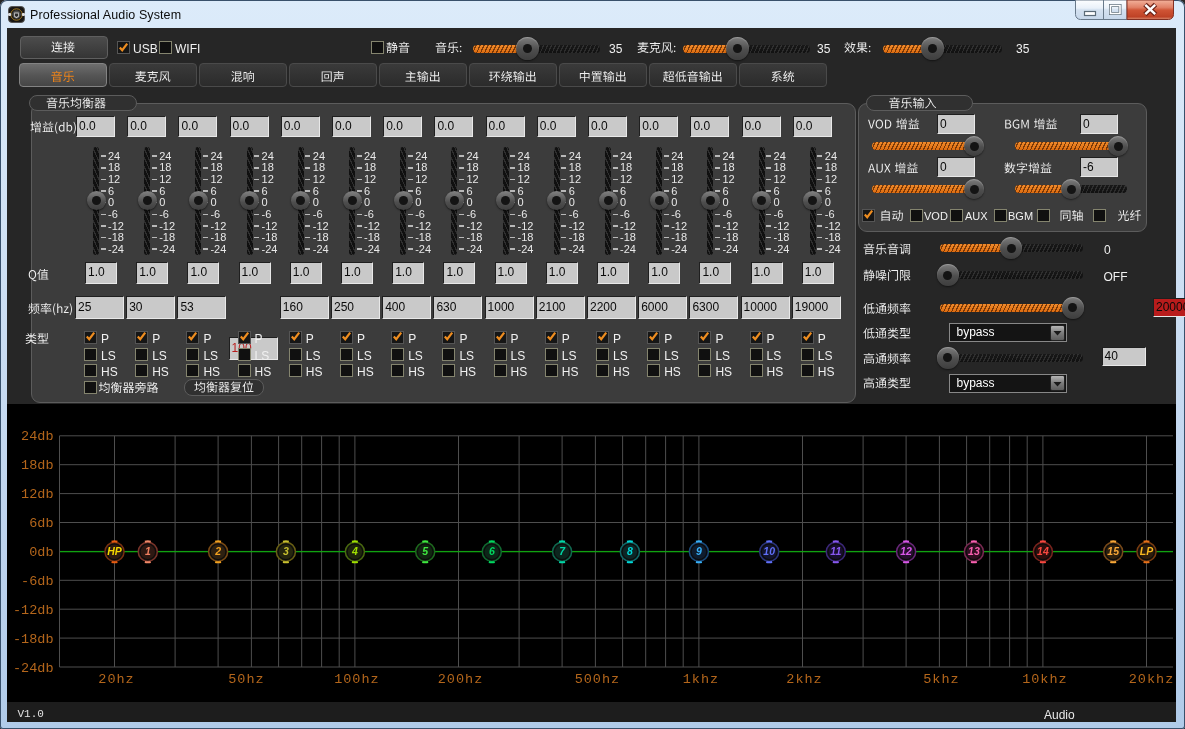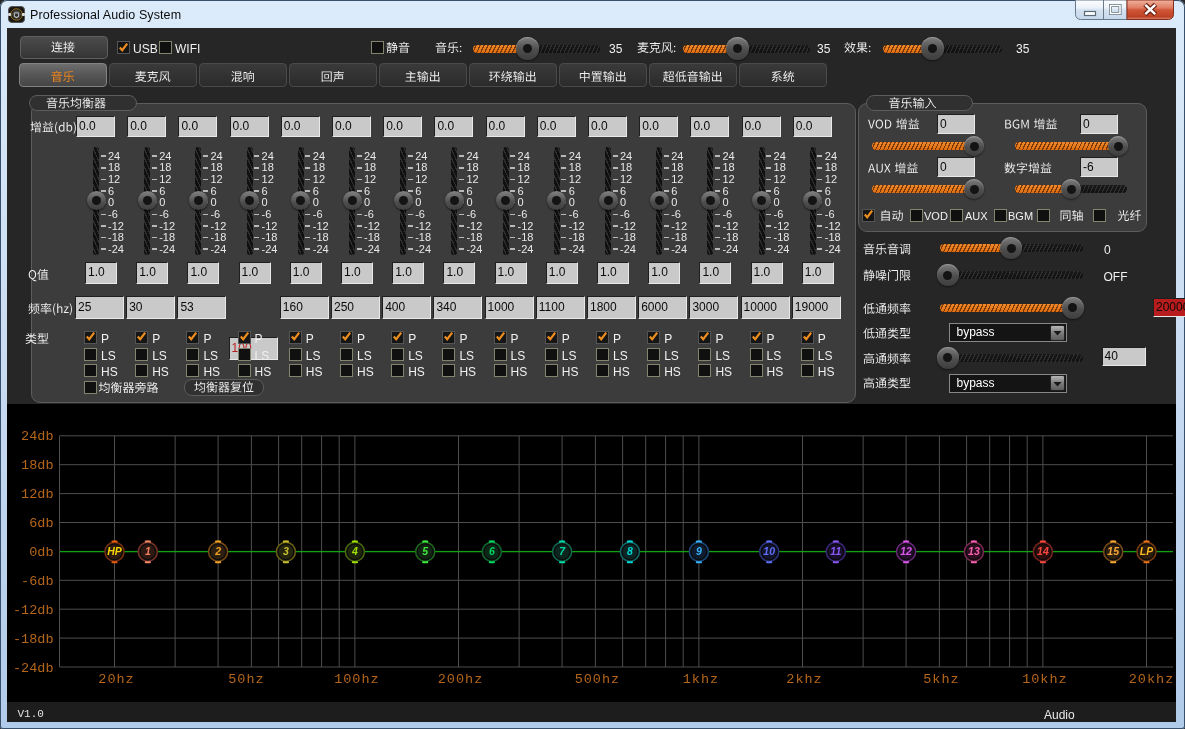--- a/index.html
+++ b/index.html
@@ -325,21 +325,21 @@
 <div style="position:absolute;left:466.4px;top:207.8px;font:11px 'Liberation Sans',sans-serif;line-height:13px;color:#e8e8e8;white-space:nowrap;">-6</div>
 <div style="position:absolute;left:458.9px;top:225.2px;width:5px;height:1.5px;background:#b8b8b8;"></div>
 <div style="position:absolute;left:466.4px;top:219.5px;font:11px 'Liberation Sans',sans-serif;line-height:13px;color:#e8e8e8;white-space:nowrap;">-12</div>
 <div style="position:absolute;left:458.9px;top:236.8px;width:5px;height:1.5px;background:#b8b8b8;"></div>
 <div style="position:absolute;left:466.4px;top:231.1px;font:11px 'Liberation Sans',sans-serif;line-height:13px;color:#e8e8e8;white-space:nowrap;">-18</div>
 <div style="position:absolute;left:458.9px;top:248.4px;width:5px;height:1.5px;background:#b8b8b8;"></div>
 <div style="position:absolute;left:466.4px;top:242.7px;font:11px 'Liberation Sans',sans-serif;line-height:13px;color:#e8e8e8;white-space:nowrap;">-24</div>
 <div style="position:absolute;left:444.9px;top:190.8px;width:19px;height:19px;border-radius:50%;background:linear-gradient(#828282,#4e4e4e 60%,#3e3e3e);box-shadow:0 1px 2px rgba(0,0,0,.6);"></div>
 <div style="position:absolute;left:449.9px;top:195.8px;width:9px;height:9px;border-radius:50%;background:#141414;"></div>
 <div style="position:absolute;left:443.4px;top:262px;width:32px;height:21.5px;background:#c9c9c9;border:1px solid #1f1f1f;border-right-color:#e8e8e8;border-bottom-color:#e8e8e8;box-sizing:border-box;color:#0a0a0a;font:12px 'Liberation Sans',sans-serif;padding-left:2px;line-height:19.5px;">1.0</div>
-<div style="position:absolute;left:433.4px;top:296px;width:49px;height:22.5px;background:#c9c9c9;border:1px solid #1f1f1f;border-right-color:#e8e8e8;border-bottom-color:#e8e8e8;box-sizing:border-box;color:#0a0a0a;font:12px 'Liberation Sans',sans-serif;padding-left:2px;line-height:20.5px;">340</div>
+<div style="position:absolute;left:433.4px;top:296px;width:49px;height:22.5px;background:#c9c9c9;border:1px solid #1f1f1f;border-right-color:#e8e8e8;border-bottom-color:#e8e8e8;box-sizing:border-box;color:#0a0a0a;font:12px 'Liberation Sans',sans-serif;padding-left:2px;line-height:20.5px;">630</div>
 <div style="position:absolute;left:442.4px;top:330.5px;width:11px;height:11px;background:#161616;border:1px solid #555;"></div>
 <svg style="position:absolute;left:442.4px;top:330px" width="13" height="13" viewBox="0 0 13 13">
       <path d="M2.8 6.6 L5.2 9.2 L10.2 2.6" stroke="#ee8d20" stroke-width="2.2" fill="none"></path>
     </svg>
 <div style="position:absolute;left:459.4px;top:331.5px;font:12px 'Liberation Sans',sans-serif;line-height:14px;color:#f0f0f0;white-space:nowrap;">P</div>
 <div style="position:absolute;left:442.4px;top:347.5px;width:11px;height:11px;background:#101010;border:1px solid #84846e;"></div>
 <div style="position:absolute;left:459.4px;top:348.5px;font:12px 'Liberation Sans',sans-serif;line-height:14px;color:#f0f0f0;white-space:nowrap;">LS</div>
 <div style="position:absolute;left:442.4px;top:364px;width:11px;height:11px;background:#101010;border:1px solid #84846e;"></div>
 <div style="position:absolute;left:459.4px;top:365px;font:12px 'Liberation Sans',sans-serif;line-height:14px;color:#f0f0f0;white-space:nowrap;">HS</div>
 <div style="position:absolute;left:485.6px;top:115.5px;width:39px;height:21.5px;background:#c9c9c9;border:1px solid #1f1f1f;border-right-color:#e8e8e8;border-bottom-color:#e8e8e8;box-sizing:border-box;color:#0a0a0a;font:12px 'Liberation Sans',sans-serif;padding-left:2px;line-height:19.5px;">0.0</div>
@@ -391,21 +391,21 @@
 <div style="position:absolute;left:568.8px;top:207.8px;font:11px 'Liberation Sans',sans-serif;line-height:13px;color:#e8e8e8;white-space:nowrap;">-6</div>
 <div style="position:absolute;left:561.3px;top:225.2px;width:5px;height:1.5px;background:#b8b8b8;"></div>
 <div style="position:absolute;left:568.8px;top:219.5px;font:11px 'Liberation Sans',sans-serif;line-height:13px;color:#e8e8e8;white-space:nowrap;">-12</div>
 <div style="position:absolute;left:561.3px;top:236.8px;width:5px;height:1.5px;background:#b8b8b8;"></div>
 <div style="position:absolute;left:568.8px;top:231.1px;font:11px 'Liberation Sans',sans-serif;line-height:13px;color:#e8e8e8;white-space:nowrap;">-18</div>
 <div style="position:absolute;left:561.3px;top:248.4px;width:5px;height:1.5px;background:#b8b8b8;"></div>
 <div style="position:absolute;left:568.8px;top:242.7px;font:11px 'Liberation Sans',sans-serif;line-height:13px;color:#e8e8e8;white-space:nowrap;">-24</div>
 <div style="position:absolute;left:547.3px;top:190.8px;width:19px;height:19px;border-radius:50%;background:linear-gradient(#828282,#4e4e4e 60%,#3e3e3e);box-shadow:0 1px 2px rgba(0,0,0,.6);"></div>
 <div style="position:absolute;left:552.3px;top:195.8px;width:9px;height:9px;border-radius:50%;background:#141414;"></div>
 <div style="position:absolute;left:545.8px;top:262px;width:32px;height:21.5px;background:#c9c9c9;border:1px solid #1f1f1f;border-right-color:#e8e8e8;border-bottom-color:#e8e8e8;box-sizing:border-box;color:#0a0a0a;font:12px 'Liberation Sans',sans-serif;padding-left:2px;line-height:19.5px;">1.0</div>
-<div style="position:absolute;left:535.8px;top:296px;width:49px;height:22.5px;background:#c9c9c9;border:1px solid #1f1f1f;border-right-color:#e8e8e8;border-bottom-color:#e8e8e8;box-sizing:border-box;color:#0a0a0a;font:12px 'Liberation Sans',sans-serif;padding-left:2px;line-height:20.5px;">1100</div>
+<div style="position:absolute;left:535.8px;top:296px;width:49px;height:22.5px;background:#c9c9c9;border:1px solid #1f1f1f;border-right-color:#e8e8e8;border-bottom-color:#e8e8e8;box-sizing:border-box;color:#0a0a0a;font:12px 'Liberation Sans',sans-serif;padding-left:2px;line-height:20.5px;">2100</div>
 <div style="position:absolute;left:544.8px;top:330.5px;width:11px;height:11px;background:#161616;border:1px solid #555;"></div>
 <svg style="position:absolute;left:544.8px;top:330px" width="13" height="13" viewBox="0 0 13 13">
       <path d="M2.8 6.6 L5.2 9.2 L10.2 2.6" stroke="#ee8d20" stroke-width="2.2" fill="none"></path>
     </svg>
 <div style="position:absolute;left:561.8px;top:331.5px;font:12px 'Liberation Sans',sans-serif;line-height:14px;color:#f0f0f0;white-space:nowrap;">P</div>
 <div style="position:absolute;left:544.8px;top:347.5px;width:11px;height:11px;background:#101010;border:1px solid #84846e;"></div>
 <div style="position:absolute;left:561.8px;top:348.5px;font:12px 'Liberation Sans',sans-serif;line-height:14px;color:#f0f0f0;white-space:nowrap;">LS</div>
 <div style="position:absolute;left:544.8px;top:364px;width:11px;height:11px;background:#101010;border:1px solid #84846e;"></div>
 <div style="position:absolute;left:561.8px;top:365px;font:12px 'Liberation Sans',sans-serif;line-height:14px;color:#f0f0f0;white-space:nowrap;">HS</div>
 <div style="position:absolute;left:588px;top:115.5px;width:39px;height:21.5px;background:#c9c9c9;border:1px solid #1f1f1f;border-right-color:#e8e8e8;border-bottom-color:#e8e8e8;box-sizing:border-box;color:#0a0a0a;font:12px 'Liberation Sans',sans-serif;padding-left:2px;line-height:19.5px;">0.0</div>
@@ -424,21 +424,21 @@
 <div style="position:absolute;left:620px;top:207.8px;font:11px 'Liberation Sans',sans-serif;line-height:13px;color:#e8e8e8;white-space:nowrap;">-6</div>
 <div style="position:absolute;left:612.5px;top:225.2px;width:5px;height:1.5px;background:#b8b8b8;"></div>
 <div style="position:absolute;left:620px;top:219.5px;font:11px 'Liberation Sans',sans-serif;line-height:13px;color:#e8e8e8;white-space:nowrap;">-12</div>
 <div style="position:absolute;left:612.5px;top:236.8px;width:5px;height:1.5px;background:#b8b8b8;"></div>
 <div style="position:absolute;left:620px;top:231.1px;font:11px 'Liberation Sans',sans-serif;line-height:13px;color:#e8e8e8;white-space:nowrap;">-18</div>
 <div style="position:absolute;left:612.5px;top:248.4px;width:5px;height:1.5px;background:#b8b8b8;"></div>
 <div style="position:absolute;left:620px;top:242.7px;font:11px 'Liberation Sans',sans-serif;line-height:13px;color:#e8e8e8;white-space:nowrap;">-24</div>
 <div style="position:absolute;left:598.5px;top:190.8px;width:19px;height:19px;border-radius:50%;background:linear-gradient(#828282,#4e4e4e 60%,#3e3e3e);box-shadow:0 1px 2px rgba(0,0,0,.6);"></div>
 <div style="position:absolute;left:603.5px;top:195.8px;width:9px;height:9px;border-radius:50%;background:#141414;"></div>
 <div style="position:absolute;left:597px;top:262px;width:32px;height:21.5px;background:#c9c9c9;border:1px solid #1f1f1f;border-right-color:#e8e8e8;border-bottom-color:#e8e8e8;box-sizing:border-box;color:#0a0a0a;font:12px 'Liberation Sans',sans-serif;padding-left:2px;line-height:19.5px;">1.0</div>
-<div style="position:absolute;left:587px;top:296px;width:49px;height:22.5px;background:#c9c9c9;border:1px solid #1f1f1f;border-right-color:#e8e8e8;border-bottom-color:#e8e8e8;box-sizing:border-box;color:#0a0a0a;font:12px 'Liberation Sans',sans-serif;padding-left:2px;line-height:20.5px;">1800</div>
+<div style="position:absolute;left:587px;top:296px;width:49px;height:22.5px;background:#c9c9c9;border:1px solid #1f1f1f;border-right-color:#e8e8e8;border-bottom-color:#e8e8e8;box-sizing:border-box;color:#0a0a0a;font:12px 'Liberation Sans',sans-serif;padding-left:2px;line-height:20.5px;">2200</div>
 <div style="position:absolute;left:596px;top:330.5px;width:11px;height:11px;background:#161616;border:1px solid #555;"></div>
 <svg style="position:absolute;left:596px;top:330px" width="13" height="13" viewBox="0 0 13 13">
       <path d="M2.8 6.6 L5.2 9.2 L10.2 2.6" stroke="#ee8d20" stroke-width="2.2" fill="none"></path>
     </svg>
 <div style="position:absolute;left:613px;top:331.5px;font:12px 'Liberation Sans',sans-serif;line-height:14px;color:#f0f0f0;white-space:nowrap;">P</div>
 <div style="position:absolute;left:596px;top:347.5px;width:11px;height:11px;background:#101010;border:1px solid #84846e;"></div>
 <div style="position:absolute;left:613px;top:348.5px;font:12px 'Liberation Sans',sans-serif;line-height:14px;color:#f0f0f0;white-space:nowrap;">LS</div>
 <div style="position:absolute;left:596px;top:364px;width:11px;height:11px;background:#101010;border:1px solid #84846e;"></div>
 <div style="position:absolute;left:613px;top:365px;font:12px 'Liberation Sans',sans-serif;line-height:14px;color:#f0f0f0;white-space:nowrap;">HS</div>
 <div style="position:absolute;left:639.2px;top:115.5px;width:39px;height:21.5px;background:#c9c9c9;border:1px solid #1f1f1f;border-right-color:#e8e8e8;border-bottom-color:#e8e8e8;box-sizing:border-box;color:#0a0a0a;font:12px 'Liberation Sans',sans-serif;padding-left:2px;line-height:19.5px;">0.0</div>
@@ -490,21 +490,21 @@
 <div style="position:absolute;left:722.4px;top:207.8px;font:11px 'Liberation Sans',sans-serif;line-height:13px;color:#e8e8e8;white-space:nowrap;">-6</div>
 <div style="position:absolute;left:714.9px;top:225.2px;width:5px;height:1.5px;background:#b8b8b8;"></div>
 <div style="position:absolute;left:722.4px;top:219.5px;font:11px 'Liberation Sans',sans-serif;line-height:13px;color:#e8e8e8;white-space:nowrap;">-12</div>
 <div style="position:absolute;left:714.9px;top:236.8px;width:5px;height:1.5px;background:#b8b8b8;"></div>
 <div style="position:absolute;left:722.4px;top:231.1px;font:11px 'Liberation Sans',sans-serif;line-height:13px;color:#e8e8e8;white-space:nowrap;">-18</div>
 <div style="position:absolute;left:714.9px;top:248.4px;width:5px;height:1.5px;background:#b8b8b8;"></div>
 <div style="position:absolute;left:722.4px;top:242.7px;font:11px 'Liberation Sans',sans-serif;line-height:13px;color:#e8e8e8;white-space:nowrap;">-24</div>
 <div style="position:absolute;left:700.9px;top:190.8px;width:19px;height:19px;border-radius:50%;background:linear-gradient(#828282,#4e4e4e 60%,#3e3e3e);box-shadow:0 1px 2px rgba(0,0,0,.6);"></div>
 <div style="position:absolute;left:705.9px;top:195.8px;width:9px;height:9px;border-radius:50%;background:#141414;"></div>
 <div style="position:absolute;left:699.4px;top:262px;width:32px;height:21.5px;background:#c9c9c9;border:1px solid #1f1f1f;border-right-color:#e8e8e8;border-bottom-color:#e8e8e8;box-sizing:border-box;color:#0a0a0a;font:12px 'Liberation Sans',sans-serif;padding-left:2px;line-height:19.5px;">1.0</div>
-<div style="position:absolute;left:689.4px;top:296px;width:49px;height:22.5px;background:#c9c9c9;border:1px solid #1f1f1f;border-right-color:#e8e8e8;border-bottom-color:#e8e8e8;box-sizing:border-box;color:#0a0a0a;font:12px 'Liberation Sans',sans-serif;padding-left:2px;line-height:20.5px;">3000</div>
+<div style="position:absolute;left:689.4px;top:296px;width:49px;height:22.5px;background:#c9c9c9;border:1px solid #1f1f1f;border-right-color:#e8e8e8;border-bottom-color:#e8e8e8;box-sizing:border-box;color:#0a0a0a;font:12px 'Liberation Sans',sans-serif;padding-left:2px;line-height:20.5px;">6300</div>
 <div style="position:absolute;left:698.4px;top:330.5px;width:11px;height:11px;background:#161616;border:1px solid #555;"></div>
 <svg style="position:absolute;left:698.4px;top:330px" width="13" height="13" viewBox="0 0 13 13">
       <path d="M2.8 6.6 L5.2 9.2 L10.2 2.6" stroke="#ee8d20" stroke-width="2.2" fill="none"></path>
     </svg>
 <div style="position:absolute;left:715.4px;top:331.5px;font:12px 'Liberation Sans',sans-serif;line-height:14px;color:#f0f0f0;white-space:nowrap;">P</div>
 <div style="position:absolute;left:698.4px;top:347.5px;width:11px;height:11px;background:#101010;border:1px solid #84846e;"></div>
 <div style="position:absolute;left:715.4px;top:348.5px;font:12px 'Liberation Sans',sans-serif;line-height:14px;color:#f0f0f0;white-space:nowrap;">LS</div>
 <div style="position:absolute;left:698.4px;top:364px;width:11px;height:11px;background:#101010;border:1px solid #84846e;"></div>
 <div style="position:absolute;left:715.4px;top:365px;font:12px 'Liberation Sans',sans-serif;line-height:14px;color:#f0f0f0;white-space:nowrap;">HS</div>
 <div style="position:absolute;left:741.6px;top:115.5px;width:39px;height:21.5px;background:#c9c9c9;border:1px solid #1f1f1f;border-right-color:#e8e8e8;border-bottom-color:#e8e8e8;box-sizing:border-box;color:#0a0a0a;font:12px 'Liberation Sans',sans-serif;padding-left:2px;line-height:19.5px;">0.0</div>

